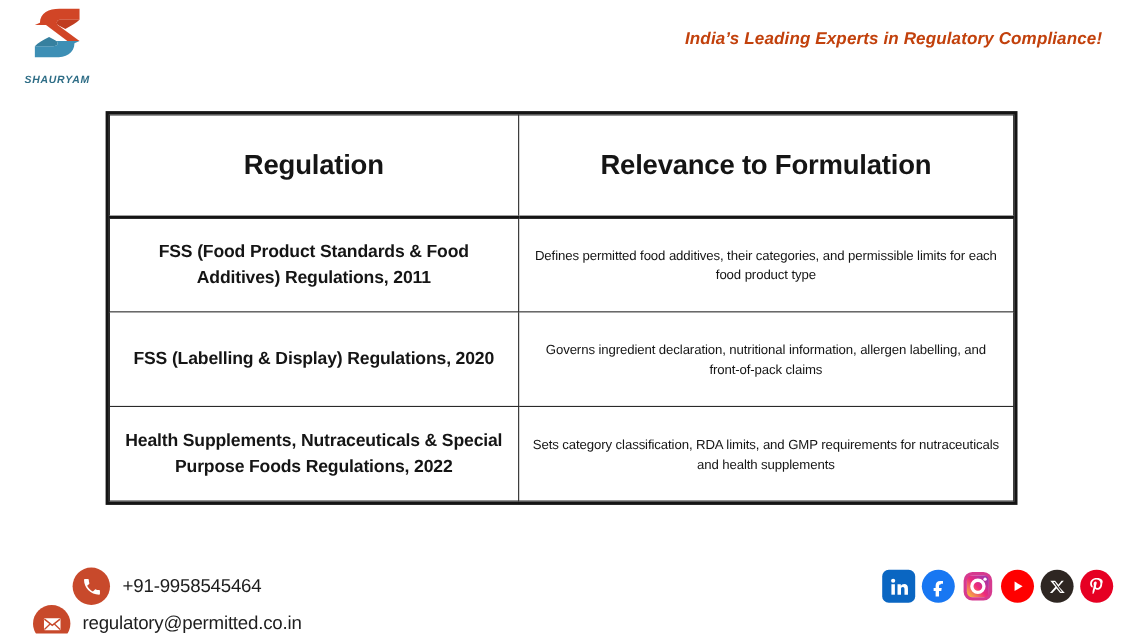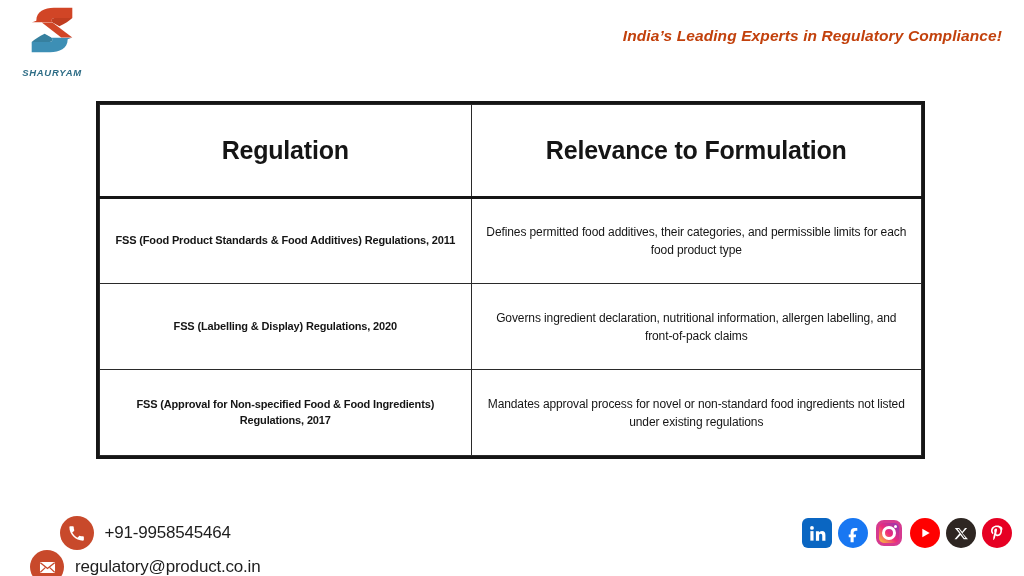--- a/index.html
+++ b/index.html
@@ -103,21 +103,21 @@
     font-size: 25px;
     font-weight: bold;
     letter-spacing: -0.2px;
     font-family: "Liberation Sans", sans-serif;
     margin-top: 45px;
   }
 
   table.reg-table tbody tr { height: 66px; }
 
   td.reg-name {
-    font-size: 11px;
+    font-size: 16px;
     font-weight: bold;
     line-height: 1.45;
     letter-spacing: -0.15px;
     padding-left: 14px;
     padding-right: 14px;
   }
 
   td.reg-relevance {
     font-size: 12px;
     font-weight: normal;
@@ -267,22 +267,22 @@
       <tbody>
         <tr>
           <td class="reg-name">FSS (Food Product Standards &amp; Food Additives) Regulations, 2011</td>
           <td class="reg-relevance">Defines permitted food additives, their categories, and permissible limits for each food product type</td>
         </tr>
         <tr>
           <td class="reg-name">FSS (Labelling &amp; Display) Regulations, 2020</td>
           <td class="reg-relevance">Governs ingredient declaration, nutritional information, allergen labelling, and front-of-pack claims</td>
         </tr>
         <tr>
-          <td class="reg-name">FSS (Approval for Non-specified Food &amp; Food Ingredients) Regulations, 2017</td>
-          <td class="reg-relevance">Mandates approval process for novel or non-standard food ingredients not listed under existing regulations</td>
+          <td class="reg-name">Health Supplements, Nutraceuticals &amp; Special Purpose Foods Regulations, 2022</td>
+          <td class="reg-relevance">Sets category classification, RDA limits, and GMP requirements for nutraceuticals and health supplements</td>
         </tr>
       </tbody>
     </table>
   </div>
 
   <div class="footer">
 
     <div class="contact-row">
 
       <div class="contact-item">
@@ -295,21 +295,21 @@
       </div>
 
       <div class="contact-item">
         <span class="c-icon">
           <svg width="19" height="19" viewBox="0 0 24 24" fill="none" stroke="#ffffff" stroke-width="2">
             <rect x="2.5" y="5" width="19" height="14" rx="1.2" fill="#ffffff" stroke="none"></rect>
             <path d="M3 6 L12 13.2 L21 6" stroke="#c8492b" stroke-width="1.8" fill="none"></path>
             <path d="M3 18 L9.5 11.8 M21 18 L14.5 11.8" stroke="#c8492b" stroke-width="1.5" fill="none"></path>
           </svg>
         </span>
-        <span class="c-text">regulatory@product.co.in</span>
+        <span class="c-text">regulatory@permitted.co.in</span>
       </div>
 
       <div class="contact-item">
         <span class="c-icon">
           <svg width="21" height="21" viewBox="0 0 24 24" fill="none" stroke="#ffffff" stroke-width="1.6">
             <circle cx="12" cy="12" r="9"></circle>
             <ellipse cx="12" cy="12" rx="4.2" ry="9"></ellipse>
             <line x1="3" y1="12" x2="21" y2="12"></line>
             <line x1="4.6" y1="6.6" x2="19.4" y2="6.6"></line>
             <line x1="4.6" y1="17.4" x2="19.4" y2="17.4"></line>

